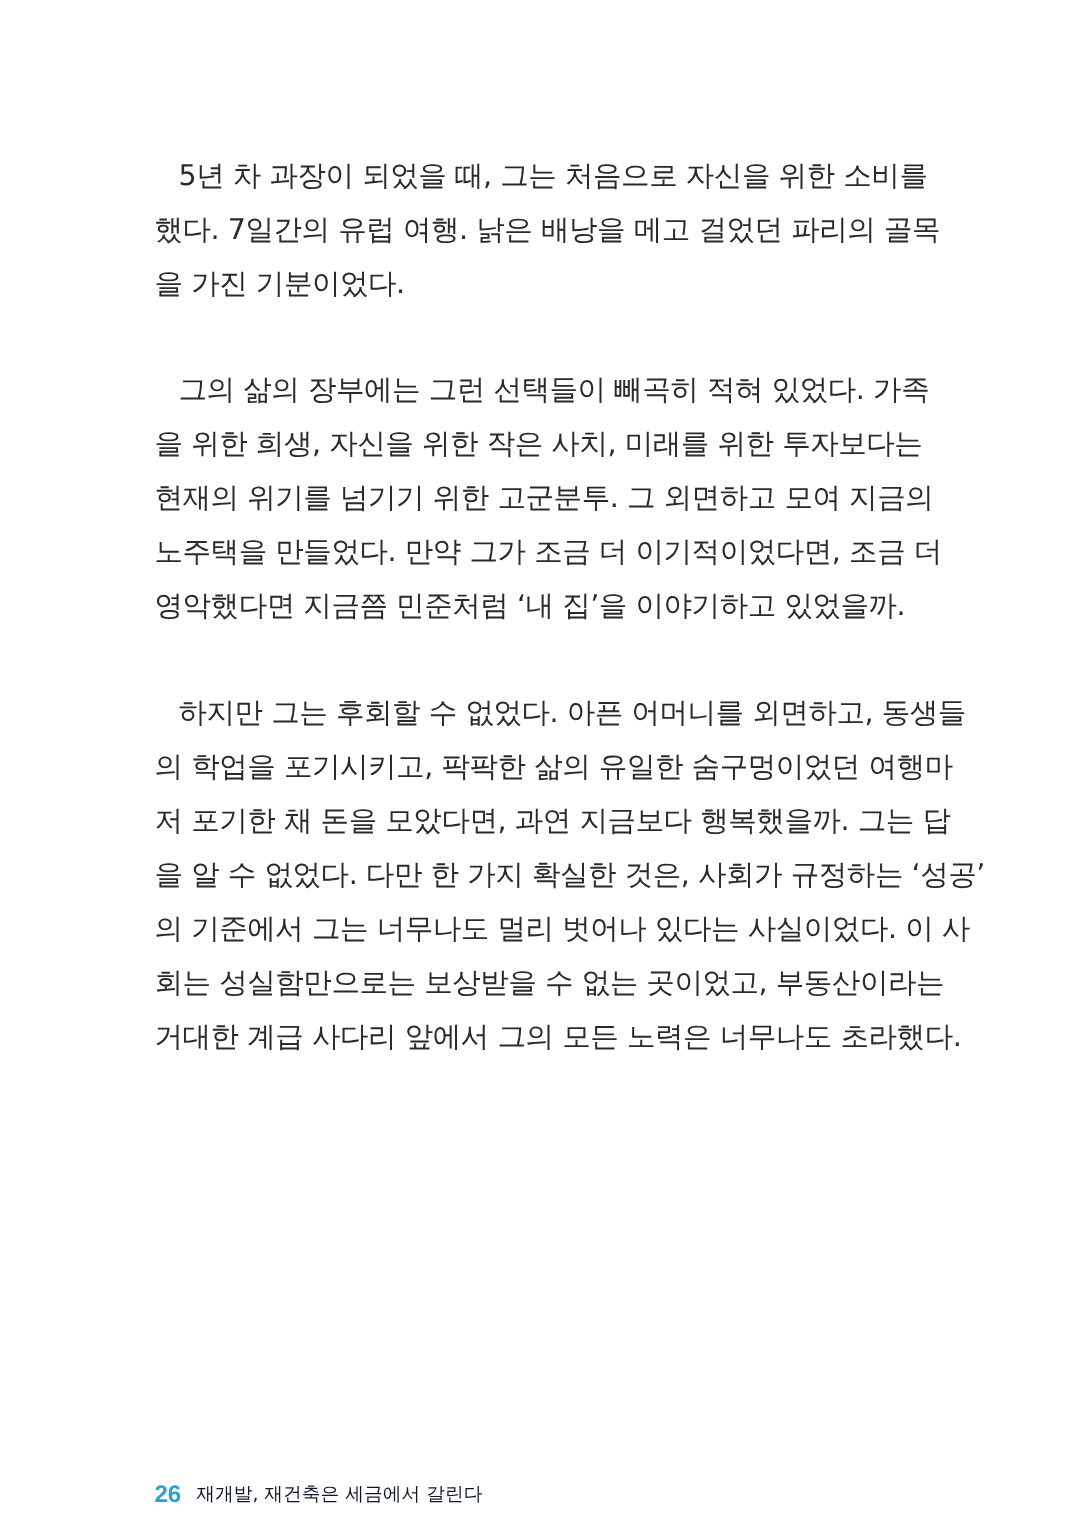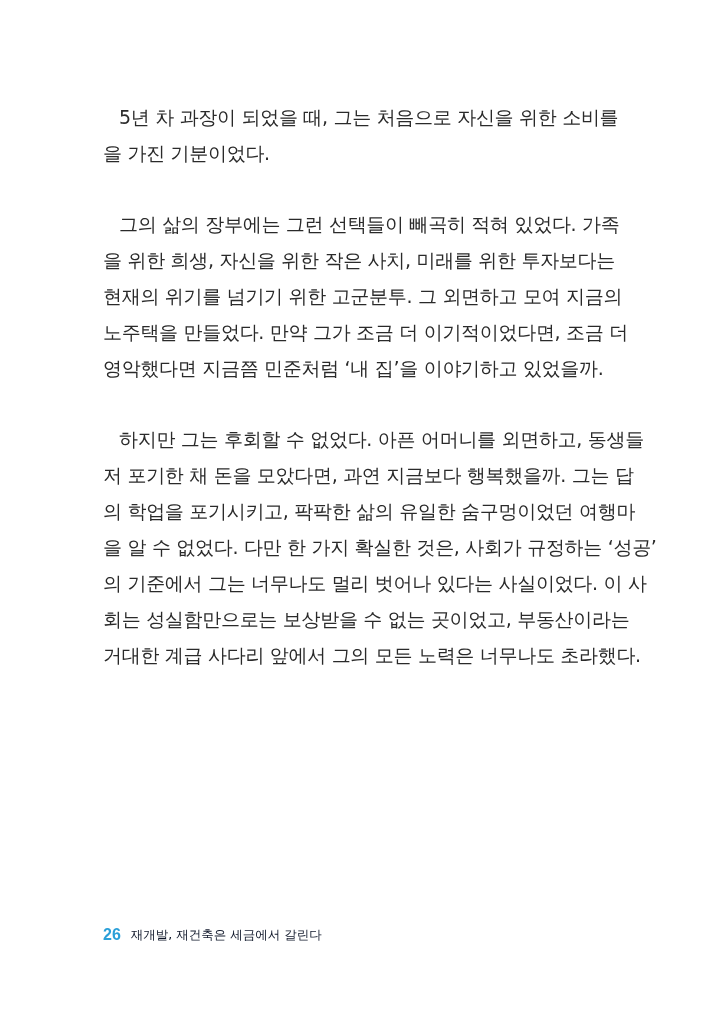--- a/index.html
+++ b/index.html
@@ -36,58 +36,59 @@
     }
     .line.indent {
       padding-left: 16px;
     }
     .line.last {
       text-align-last: left;
     }
     .footer {
       position: absolute;
       left: 103px;
-      top: 926px;
+      top: 988px;
       display: flex;
-      align-items: flex-end;
+      align-items: flex-start;
       gap: 10px;
     }
     .page-number {
       font-family: "Liberation Sans", sans-serif;
       font-weight: bold;
       font-size: 16px;
       color: #2a9fd8;
     }
     .running-title {
       font-size: 12.5px;
       color: #0f172a;
     }
   </style>
 </head>
 <body>
 
 <div class="page-body">
 
   <p class="para">
     <span class="line indent">5년 차 과장이 되었을 때, 그는 처음으로 자신을 위한 소비를</span>
+    <span class="line">했다. 7일간의 유럽 여행. 낡은 배낭을 메고 걸었던 파리의 골목</span>
     <span class="line last">을 가진 기분이었다.</span>
   </p>
 
   <p class="para">
     <span class="line indent">그의 삶의 장부에는 그런 선택들이 빼곡히 적혀 있었다. 가족</span>
     <span class="line">을 위한 희생, 자신을 위한 작은 사치, 미래를 위한 투자보다는</span>
     <span class="line">현재의 위기를 넘기기 위한 고군분투. 그 외면하고 모여 지금의</span>
     <span class="line">노주택을 만들었다. 만약 그가 조금 더 이기적이었다면, 조금 더</span>
     <span class="line last">영악했다면 지금쯤 민준처럼 ‘내 집’을 이야기하고 있었을까.</span>
   </p>
 
   <p class="para">
     <span class="line indent">하지만 그는 후회할 수 없었다. 아픈 어머니를 외면하고, 동생들</span>
+    <span class="line">의 학업을 포기시키고, 팍팍한 삶의 유일한 숨구멍이었던 여행마</span>
     <span class="line">저 포기한 채 돈을 모았다면, 과연 지금보다 행복했을까. 그는 답</span>
-    <span class="line">의 학업을 포기시키고, 팍팍한 삶의 유일한 숨구멍이었던 여행마</span>
     <span class="line">을 알 수 없었다. 다만 한 가지 확실한 것은, 사회가 규정하는 ‘성공’</span>
     <span class="line">의 기준에서 그는 너무나도 멀리 벗어나 있다는 사실이었다. 이 사</span>
     <span class="line">회는 성실함만으로는 보상받을 수 없는 곳이었고, 부동산이라는</span>
     <span class="line">거대한 계급 사다리 앞에서 그의 모든 노력은 너무나도 초라했다.</span>
   </p>
 
 
 </div>
 
 <div class="footer">

